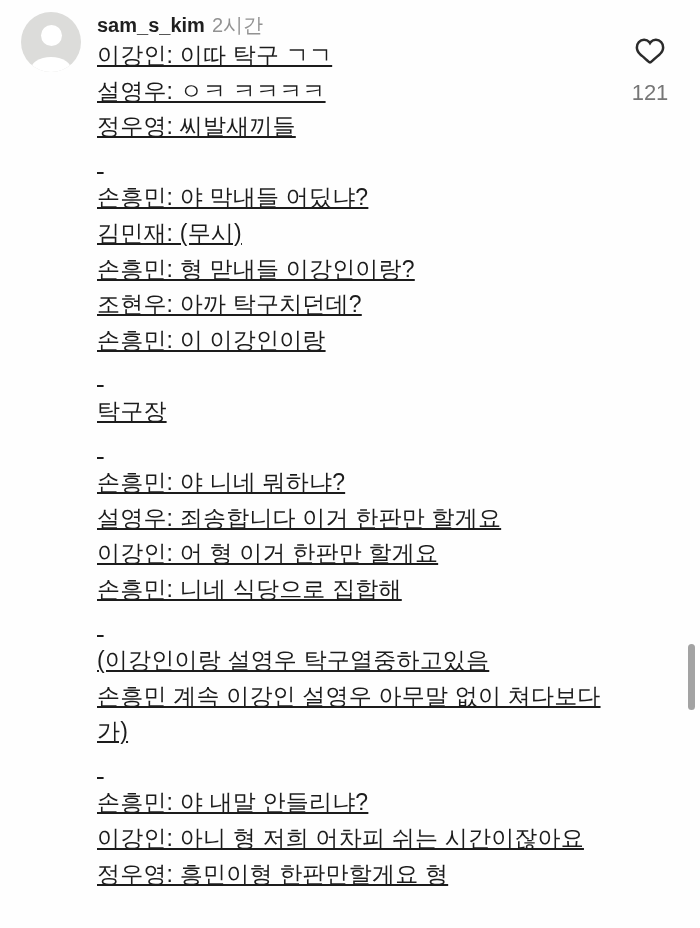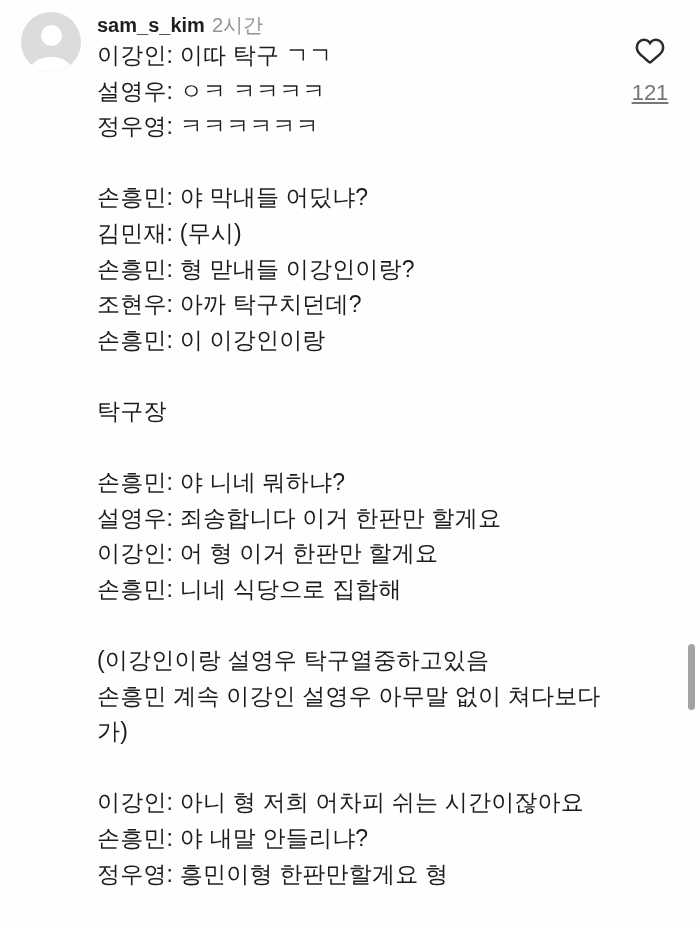--- a/index.html
+++ b/index.html
@@ -74,39 +74,39 @@
     top: 38px;
     width: 530px;
     font-size: 23px;
     line-height: 35.6px;
     color: #1c1c1c;
     letter-spacing: 0.2px;
   }
   .comment-line {
     min-height: 35.6px;
     white-space: pre;
+    text-decoration: underline;
   }
   
   .like-rail {
     position: absolute;
     left: 618px;
     top: 36px;
     width: 64px;
     text-align: center;
   }
   .like-button {
     display: inline-block;
     cursor: pointer;
     line-height: 0;
   }
   .like-count {
     margin-top: 10px;
     font-size: 22px;
     color: #767676;
-    text-decoration: underline;
   }
   
   .scrollbar-thumb {
     position: absolute;
     left: 688px;
     top: 644px;
     width: 7px;
     height: 66px;
     border-radius: 4px;
     background: #a3a3a3;
@@ -122,41 +122,41 @@
       <span class="avatar-head"></span>
       <span class="avatar-shoulders"></span>
     </span>
   </div>
 
   <div class="comment-header"><span class="username">sam_s_kim</span><span class="timestamp">2시간</span></div>
 
   <div class="comment-body">
       <div class="comment-line">이강인: 이따 탁구 ㄱㄱ</div>
       <div class="comment-line">설영우: ㅇㅋ ㅋㅋㅋㅋ</div>
-      <div class="comment-line">정우영: ㅋㅋㅋㅋㅋㅋ</div>
+      <div class="comment-line">정우영: 씨발새끼들</div>
       <div class="comment-line">&nbsp;</div>
       <div class="comment-line">손흥민: 야 막내들 어딨냐?</div>
       <div class="comment-line">김민재: (무시)</div>
       <div class="comment-line">손흥민: 형 맏내들 이강인이랑?</div>
       <div class="comment-line">조현우: 아까 탁구치던데?</div>
       <div class="comment-line">손흥민: 이 이강인이랑</div>
       <div class="comment-line">&nbsp;</div>
       <div class="comment-line">탁구장</div>
       <div class="comment-line">&nbsp;</div>
       <div class="comment-line">손흥민: 야 니네 뭐하냐?</div>
       <div class="comment-line">설영우: 죄송합니다 이거 한판만 할게요</div>
       <div class="comment-line">이강인: 어 형 이거 한판만 할게요</div>
       <div class="comment-line">손흥민: 니네 식당으로 집합해</div>
       <div class="comment-line">&nbsp;</div>
       <div class="comment-line">(이강인이랑 설영우 탁구열중하고있음</div>
       <div class="comment-line">손흥민 계속 이강인 설영우 아무말 없이 쳐다보다</div>
       <div class="comment-line">가)</div>
       <div class="comment-line">&nbsp;</div>
+      <div class="comment-line">손흥민: 야 내말 안들리냐?</div>
       <div class="comment-line">이강인: 아니 형 저희 어차피 쉬는 시간이잖아요</div>
-      <div class="comment-line">손흥민: 야 내말 안들리냐?</div>
       <div class="comment-line">정우영: 흥민이형 한판만할게요 형</div>
     </div>
 
   <div class="like-rail">
     <span class="like-button">
       <svg width="32" height="30" viewBox="0 0 24 24" aria-hidden="true">
         <path fill="#2b2b2b" d="M16.792 3.904A4.989 4.989 0 0 1 21.5 9.122c0 3.072-2.652 4.959-5.197 7.222-2.512 2.243-3.865 3.469-4.303 3.752-.477-.309-2.143-1.823-4.303-3.752C5.141 14.072 2.5 12.167 2.5 9.122a4.989 4.989 0 0 1 4.708-5.218 4.21 4.21 0 0 1 3.675 1.941c.84 1.175.98 1.763 1.12 1.763s.278-.588 1.11-1.766a4.17 4.17 0 0 1 3.679-1.938m0-2a6.04 6.04 0 0 0-4.797 2.127 6.052 6.052 0 0 0-4.787-2.127A6.985 6.985 0 0 0 .5 9.122c0 3.61 2.55 5.827 5.015 7.97.283.246.569.494.853.747l1.027.918a44.998 44.998 0 0 0 3.518 3.018 2 2 0 0 0 2.174 0 45.263 45.263 0 0 0 3.626-3.115l.922-.824c.293-.26.59-.519.885-.774 2.334-2.025 4.98-4.32 4.98-7.94a6.985 6.985 0 0 0-6.708-7.218Z"></path>
       </svg>
     </span>
     <div class="like-count">121</div>

